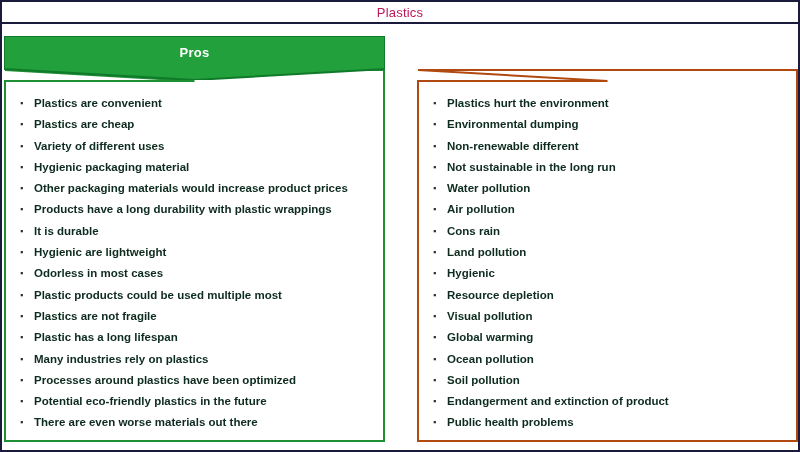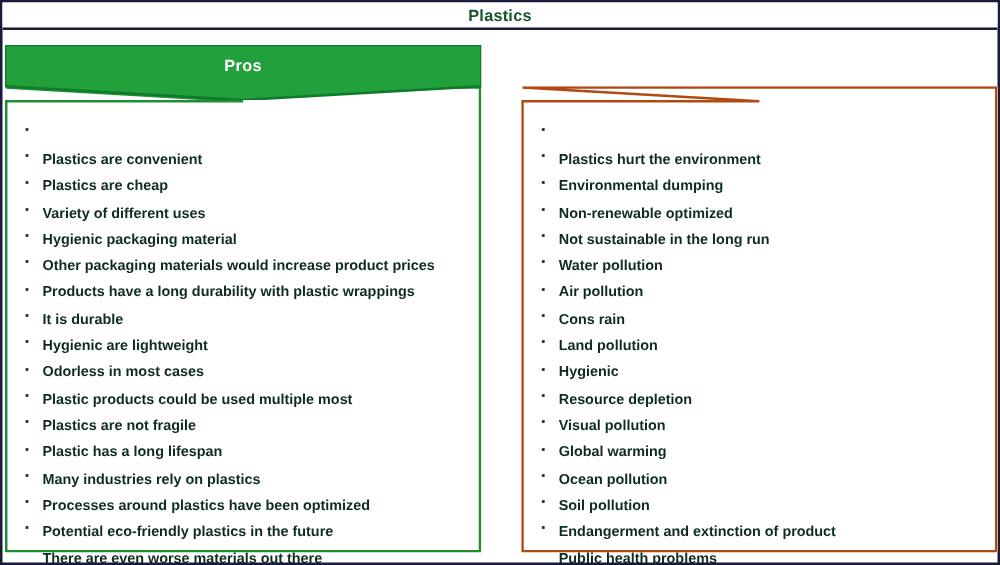--- a/index.html
+++ b/index.html
@@ -32,22 +32,22 @@
     height: 22px;
     display: flex;
     align-items: center;
     justify-content: center;
     background: #ffffff;
     border-bottom: 2px solid #1a1a3a;
     box-sizing: border-box;
   }
   .title-text {
     font-size: 13px;
-    font-weight: bold;
-    color: #14532d;
+    font-weight: normal;
+    color: #be185d;
     letter-spacing: 0.2px;
   }
 
   
   .column {
     position: absolute;
     top: 34px;
     width: 381px;
     height: 447px;
     box-sizing: border-box;
@@ -125,21 +125,20 @@
     font-size: 9px;
     color: #2b2b2b;
     line-height: 21.3px;
     box-sizing: border-box;
   }
   .bullet-text {
     flex: 1 1 auto;
     white-space: nowrap;
     overflow: hidden;
     text-overflow: clip;
-    margin-top: 25px;
   }
 </style>
 </head>
 <body>
 
 <div id="canvas">
 
   <div class="title-bar">
     <span class="title-text">Plastics</span>
   </div>
@@ -233,21 +232,21 @@
         <li class="bullet-item">
             <span class="bullet-mark">▪</span>
             <span class="bullet-text">Plastics hurt the environment</span>
           </li>
         <li class="bullet-item">
             <span class="bullet-mark">▪</span>
             <span class="bullet-text">Environmental dumping</span>
           </li>
         <li class="bullet-item">
             <span class="bullet-mark">▪</span>
-            <span class="bullet-text">Non-renewable optimized</span>
+            <span class="bullet-text">Non-renewable different</span>
           </li>
         <li class="bullet-item">
             <span class="bullet-mark">▪</span>
             <span class="bullet-text">Not sustainable in the long run</span>
           </li>
         <li class="bullet-item">
             <span class="bullet-mark">▪</span>
             <span class="bullet-text">Water pollution</span>
           </li>
         <li class="bullet-item">

